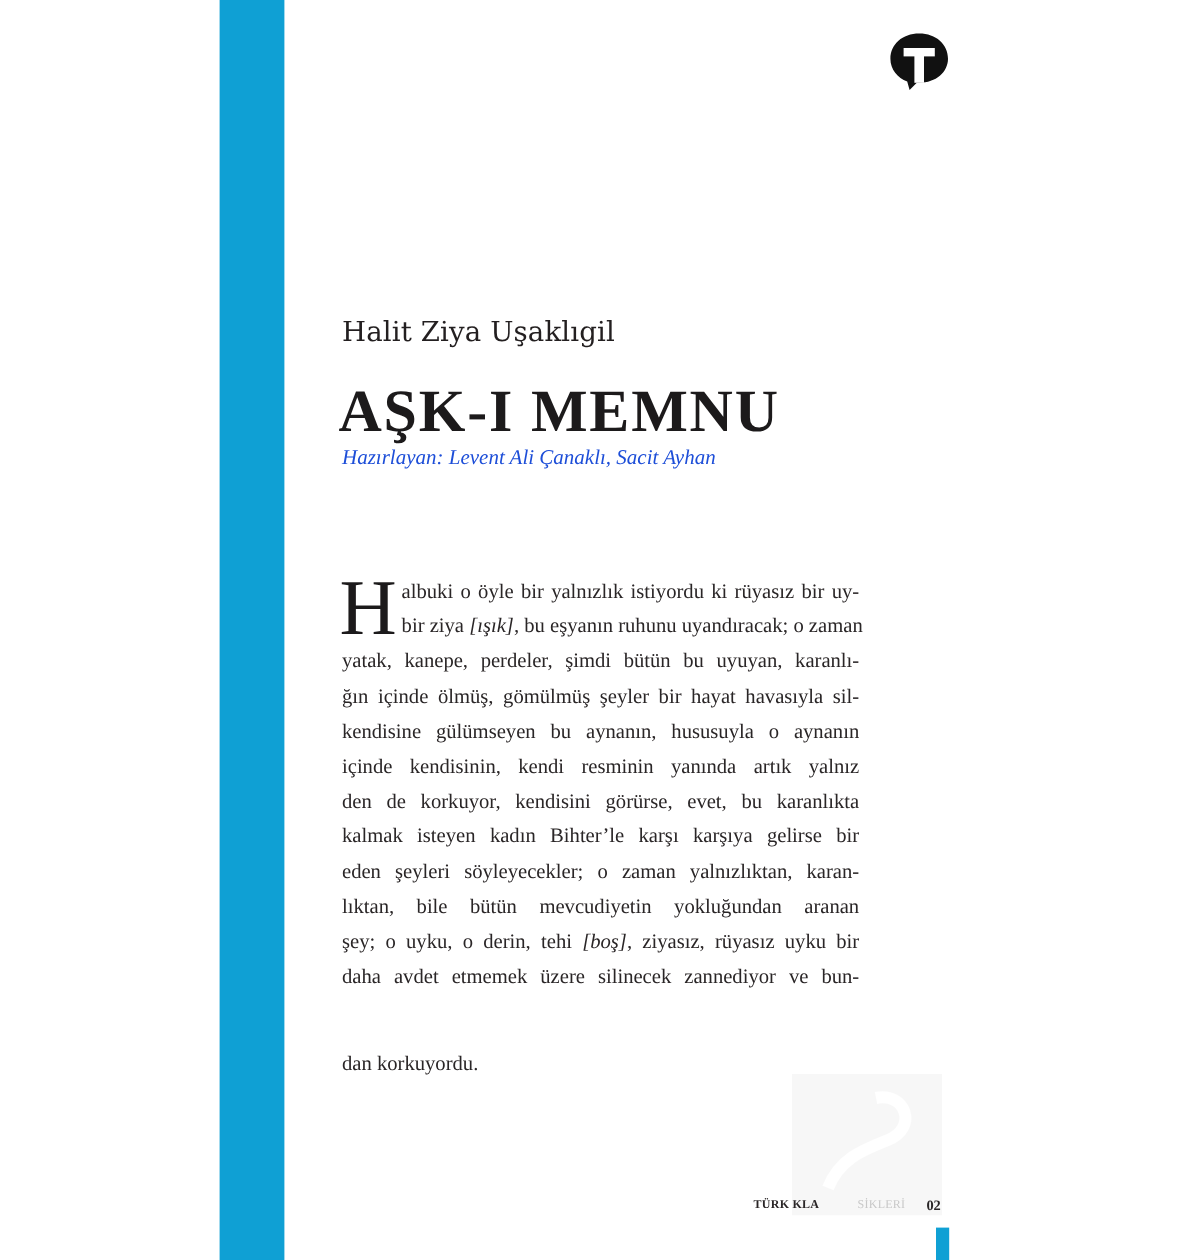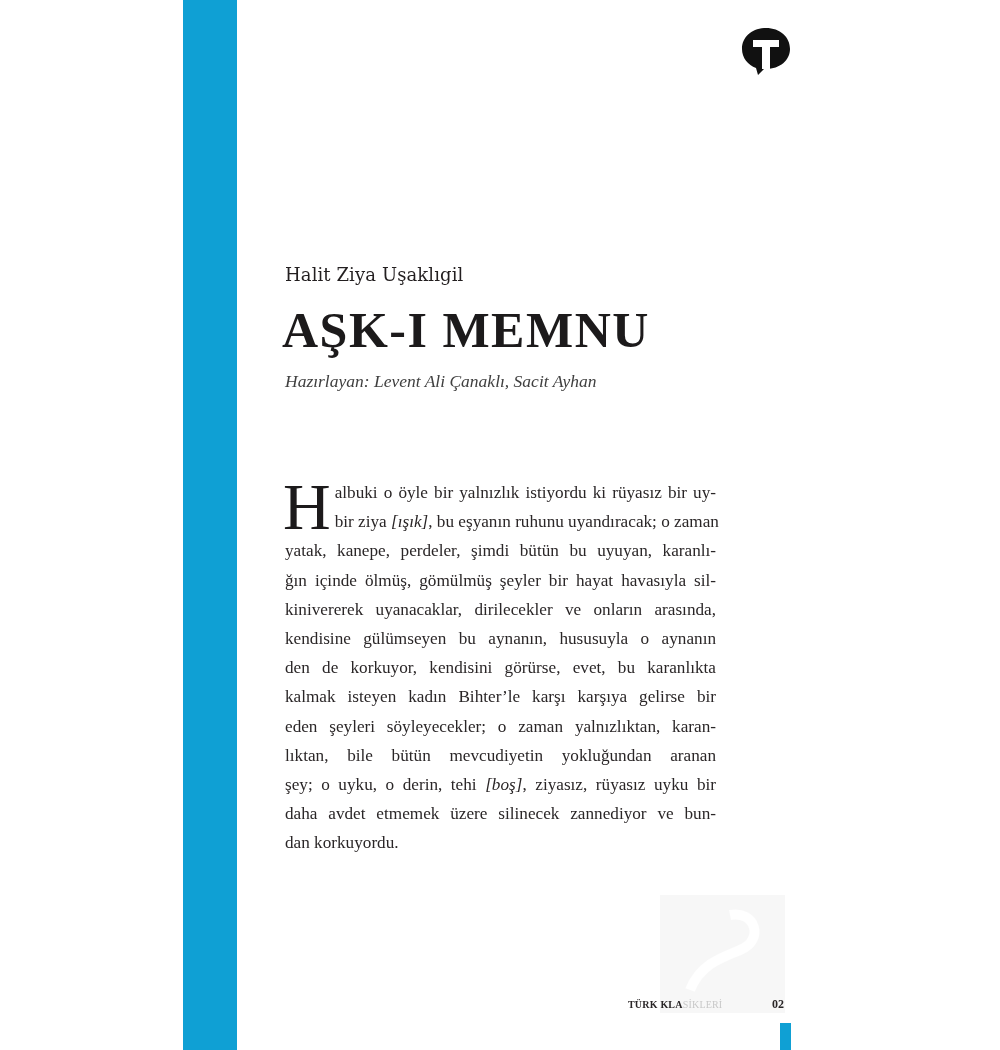--- a/index.html
+++ b/index.html
@@ -2,35 +2,35 @@
 <html><head>
 <meta charset="utf-8">
 <style>
   html, body { margin:0; padding:0; }
   body { width:1000px; height:1050px; background:#ffffff; position:relative; overflow:hidden;
          font-family:"DejaVu Serif", serif; color:#231f20; }
   .band { position:absolute; left:183px; top:0; width:54px; height:1050px; background:#0fa0d4; }
   .tab { position:absolute; left:780px; top:1023px; width:11px; height:27px; background:#0fa0d4; }
   .logo { position:absolute; left:740px; top:26px; width:52px; height:50px; }
   .author { position:absolute; left:285px; top:264px; font-family:"DejaVu Serif", serif;
-            font-size:18px; color:#231f20; letter-spacing:0.1px; }
-  .title { position:absolute; left:282px; top:305px; font-family:"Liberation Serif", serif;
+            font-size:23px; color:#231f20; letter-spacing:0.1px; }
+  .title { position:absolute; left:282px; top:317px; font-family:"Liberation Serif", serif;
            font-weight:bold; font-size:50px; letter-spacing:1.5px; color:#1c1a1b; line-height:1; }
   .editor { position:absolute; left:285px; top:371px; font-family:"Liberation Serif", serif;
-            font-style:italic; font-size:17.5px; color:#404040; }
+            font-style:italic; font-size:17.5px; color:#1d4ed8; }
   .body { position:absolute; left:285px; top:478px; width:431px; font-family:"Liberation Serif", serif;
           font-size:17.2px; line-height:29.2px; color:#2a2627; text-align:justify; }
   .line { display:block; text-align:justify; text-align-last:justify; white-space:nowrap; height:29.2px; }
-  .line.last { text-align-last:left; }
+  .line.last { text-align-last:left;margin-top:44px; }
   .dropcap { float:left; font-family:"Liberation Serif", serif; font-size:66px; line-height:52px;
              margin:3px 4px 0 -2px; color:#1c1a1b; }
   .it { font-style:italic; }
   .footer-label { position:absolute; left:628px; top:999px; font-family:"Liberation Serif", serif;
                   font-size:10px; font-weight:bold; letter-spacing:0.2px; color:#2a2627; }
-  .footer-label .faded { color:#c8c8c8; font-weight:normal; }
+  .footer-label .faded { color:#c8c8c8; font-weight:normal;margin-left:32px; }
   .pagenum { position:absolute; left:772px; top:997px; font-family:"Liberation Serif", serif;
              font-size:12px; font-weight:bold; color:#2a2627; }
   .watermark { position:absolute; left:660px; top:895px; width:125px; height:118px; opacity:0.06; }
 </style>
 </head>
 <body>
 
 <div class="band"></div>
 
 <svg class="logo" viewBox="0 0 52 50">
@@ -42,22 +42,22 @@
 <div class="author">Halit Ziya Uşaklıgil</div>
 <div class="title">AŞK-I MEMNU</div>
 <div class="editor">Hazırlayan: Levent Ali Çanaklı, Sacit Ayhan</div>
 
 <div class="body">
   <span class="dropcap">H</span>
   <span class="line">albuki o öyle bir yalnızlık istiyordu ki rüyasız bir uy-</span>
   <span class="line"><span>bir ziya </span><span class="it">[ışık]</span><span>, bu eşyanın ruhunu uyandıracak; o zaman</span></span>
   <span class="line">yatak, kanepe, perdeler, şimdi bütün bu uyuyan, karanlı-</span>
   <span class="line">ğın içinde ölmüş, gömülmüş şeyler bir hayat havasıyla sil-</span>
-  <span class="line">kinivererek uyanacaklar, dirilecekler ve onların arasında,</span>
   <span class="line">kendisine gülümseyen bu aynanın, hususuyla o aynanın</span>
+  <span class="line">içinde kendisinin, kendi resminin yanında artık yalnız</span>
   <span class="line">den de korkuyor, kendisini görürse, evet, bu karanlıkta</span>
   <span class="line">kalmak isteyen kadın Bihter’le karşı karşıya gelirse bir</span>
   <span class="line">eden şeyleri söyleyecekler; o zaman yalnızlıktan, karan-</span>
   <span class="line">lıktan, bile bütün mevcudiyetin yokluğundan aranan</span>
   <span class="line"><span>şey; o uyku, o derin, tehi </span><span class="it">[boş]</span><span>, ziyasız, rüyasız uyku bir</span></span>
   <span class="line">daha avdet etmemek üzere silinecek zannediyor ve bun-</span>
   <span class="line last">dan korkuyordu.</span>
 </div>
 
 <svg class="watermark" viewBox="0 0 125 118">

